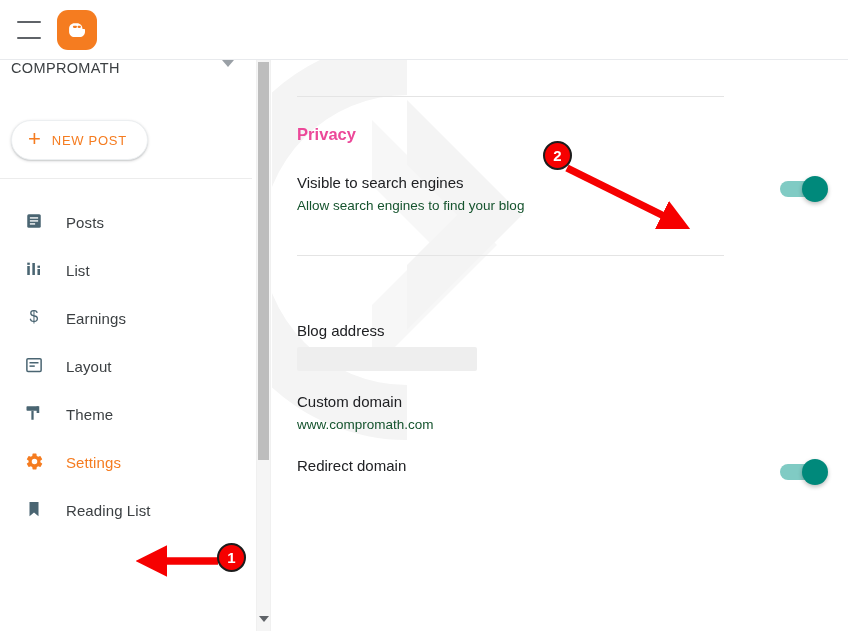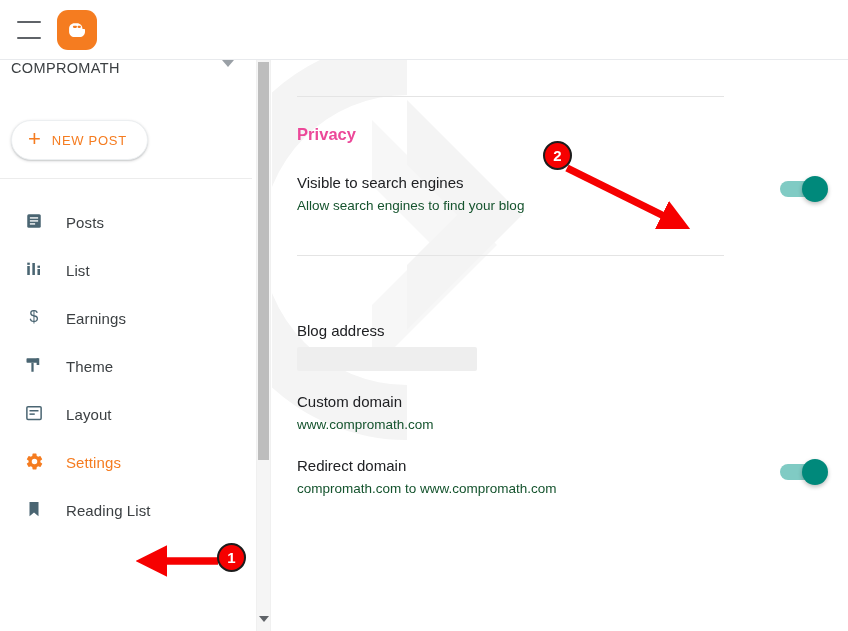--- a/index.html
+++ b/index.html
@@ -206,37 +206,37 @@
               <text x="12" y="19" font-size="21" font-family="Liberation Sans, sans-serif" fill="#4a6572" text-anchor="middle">$</text>
             </svg>
         </span>
         <span class="nav-label">Earnings</span>
       </div>
 
 
       <div class="nav-item">
         <span class="nav-ico">
           <svg width="18" height="18" viewBox="0 0 24 24">
+            <rect x="2.5" y="3.5" width="19" height="17" rx="1.5" fill="none" stroke="#4a6572" stroke-width="2"></rect>
+            <rect x="6" y="8" width="12" height="2" fill="#4a6572"></rect>
+              <rect x="6" y="12.5" width="7" height="2" fill="#4a6572"></rect>
+          </svg>
+        </span>
+        <span class="nav-label">Layout</span>
+      </div>
+
+      <div class="nav-item">
+        <span class="nav-ico">
+          <svg width="18" height="18" viewBox="0 0 24 24">
             <rect x="2" y="3" width="16" height="6" rx="1" fill="#4a6572"></rect>
             <rect x="15.5" y="3" width="3.5" height="9" fill="#4a6572"></rect>
             <rect x="8.5" y="9" width="3" height="12" fill="#4a6572"></rect>
           </svg>
         </span>
         <span class="nav-label">Theme</span>
-      </div>
-
-      <div class="nav-item">
-        <span class="nav-ico">
-          <svg width="18" height="18" viewBox="0 0 24 24">
-            <rect x="2.5" y="3.5" width="19" height="17" rx="1.5" fill="none" stroke="#4a6572" stroke-width="2"></rect>
-            <rect x="6" y="8" width="12" height="2" fill="#4a6572"></rect>
-              <rect x="6" y="12.5" width="7" height="2" fill="#4a6572"></rect>
-          </svg>
-        </span>
-        <span class="nav-label">Layout</span>
       </div>
 
       <div class="nav-item active">
         <span class="nav-ico">
           <svg width="19" height="19" viewBox="0 0 24 24">
             <path fill="#f57c20" d="M19.4 13c.04-.32.06-.66.06-1s-.02-.68-.07-1l2.1-1.63a.5.5 0 00.12-.64l-2-3.46a.5.5 0 00-.6-.22l-2.49 1a7.3 7.3 0 00-1.7-1L14.5 2.4a.5.5 0 00-.5-.4h-4a.5.5 0 00-.5.42L9.2 5.05c-.62.25-1.18.6-1.7 1l-2.5-1a.5.5 0 00-.6.22l-2 3.46c-.12.22-.07.5.12.64L4.6 11c-.04.32-.07.66-.07 1s.03.68.07 1l-2.1 1.63a.5.5 0 00-.12.64l2 3.46c.12.22.38.3.6.22l2.5-1c.51.4 1.07.74 1.69 1l.37 2.65c.04.24.25.42.5.42h4c.25 0 .46-.18.5-.42l.37-2.65c.62-.26 1.18-.6 1.7-1l2.49 1c.22.08.48 0 .6-.22l2-3.46a.5.5 0 00-.12-.64L19.4 13zM12 15.5A3.5 3.5 0 1115.5 12 3.5 3.5 0 0112 15.5z"></path>
           </svg>
         </span>
         <span class="nav-label">Settings</span>
       </div>
@@ -295,21 +295,20 @@
       </div>
 
       <div style="position:relative; margin-top:22px;">
         <div class="row-label">Custom domain</div>
         <div class="row-sub">www.compromath.com</div>
       </div>
 
 
       <div style="position:relative; margin-top:25px;">
         <div class="row-label">Redirect domain</div>
-        <div class="row-sub">compromath.com to www.compromath.com</div>
         <div class="toggle" style="right:24px; top:7px;">
           <span class="thumb"></span>
         </div>
       </div>
 
     </div>
   </div>
 
   <svg class="overlay">
     <defs>

